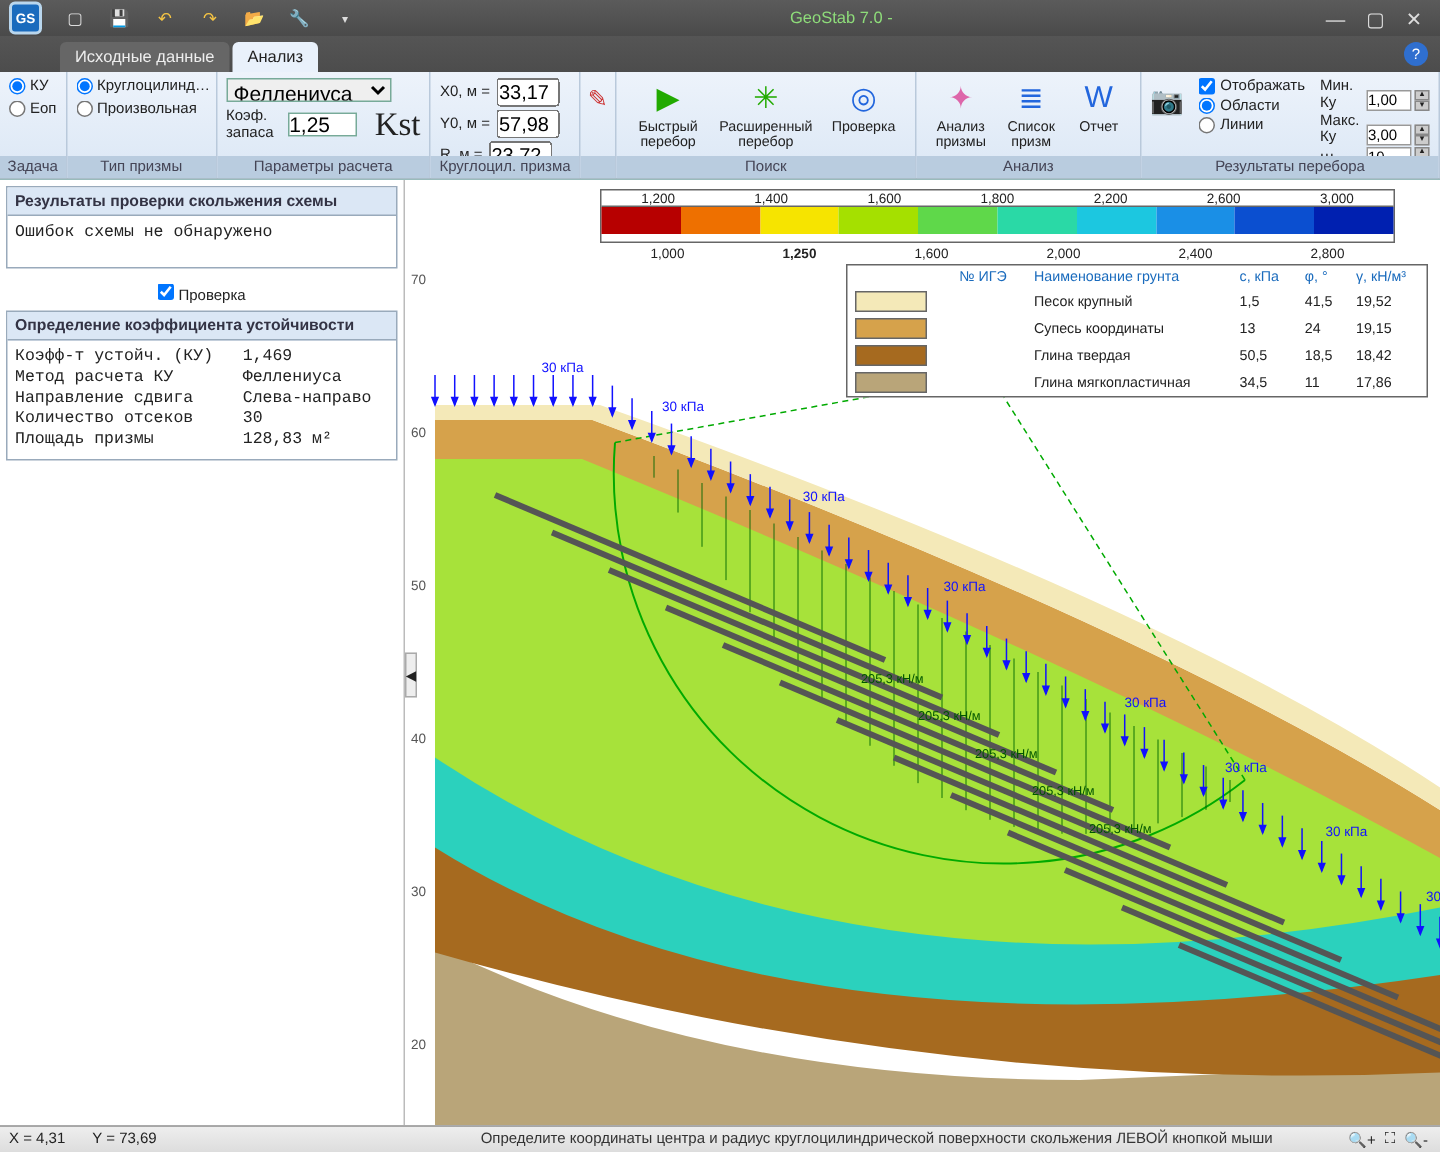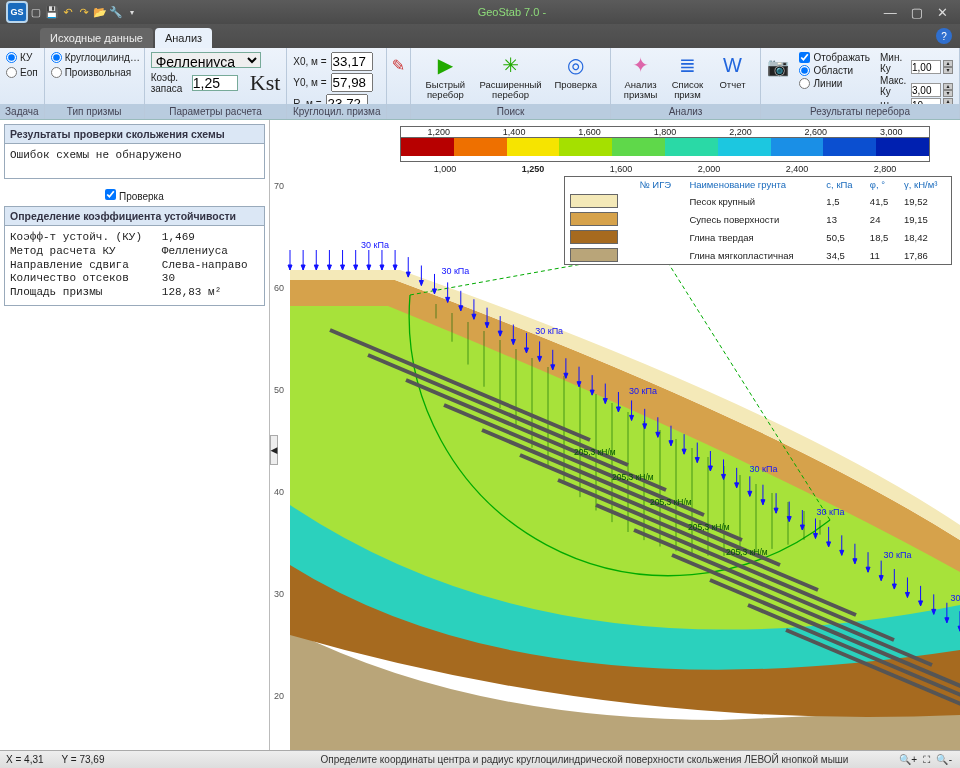--- a/index.html
+++ b/index.html
@@ -1,19 +1,19 @@
 <!DOCTYPE html>
 <html><head>
 <meta charset="utf-8">
 <style>
   * { box-sizing: border-box; margin: 0; padding: 0; font-family: Tahoma, Arial, sans-serif; }
   body { width: 960px; height: 768px; background: #585858; overflow: hidden; position: relative; font-size: 11px; color: #222; }
   
   .titlebar { height: 24px; background: linear-gradient(#5b5b5b,#4a4a4a); display:flex; align-items:center; color:#ddd; }
-  .titlebar .tb-left { display:flex; align-items:center; gap:0; padding-left:6px; }
+  .titlebar .tb-left { display:flex; align-items:center; gap:14px; padding-left:6px; }
   .gs-badge { width:22px; height:22px; background:#1a6bbd; border:2px solid #b9d6ed; border-radius:4px; display:flex; align-items:center; justify-content:center; color:#fff; font-size:9px; font-weight:bold; }
   .tb-icon { width:16px; height:16px; display:flex; align-items:center; justify-content:center; color:#ddd; }
   .titlebar .title { flex:1; text-align:center; color:#8edc7a; font-size:11px; }
   .titlebar .winbtns { display:flex; gap:14px; padding-right:12px; }
   .winbtn { color:#ddd; font-size:13px; }
   
   .tabrow { height:24px; background:linear-gradient(#555,#4c4c4c); display:flex; align-items:flex-end; padding-left:40px; gap:2px; position:relative; }
   .tab { padding:4px 10px; font-size:11px; border-radius:4px 4px 0 0; background:#666; color:#eee; }
   .tab.active { background:#e9f1fb; color:#222; }
   .helpicon { position:absolute; right:8px; top:4px; width:16px; height:16px; border-radius:50%; background:#2f6fcf; color:#fff; display:flex; align-items:center; justify-content:center; font-size:10px; }
@@ -502,21 +502,21 @@
               <td>41,5</td>
               <td>19,52</td>
             </tr>
           </tbody>
           <tbody>
             <tr>
               <td>
                 <div class="soil-swatch" style="background:#d6a24b"></div>
               </td>
               <td></td>
-              <td>Супесь поверхности</td>
+              <td>Супесь координаты</td>
               <td>13</td>
               <td>24</td>
               <td>19,15</td>
             </tr>
           </tbody>
           <tbody>
             <tr>
               <td>
                 <div class="soil-swatch" style="background:#a66a1f"></div>
               </td>

